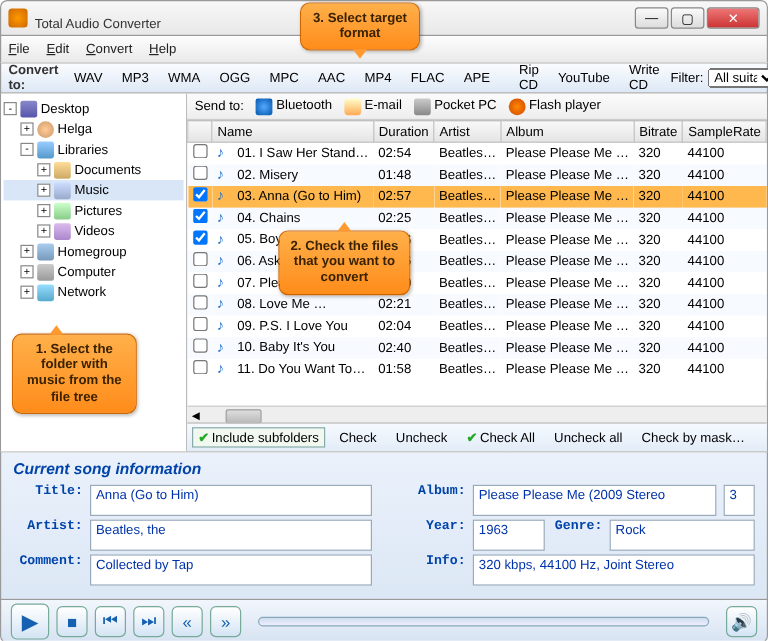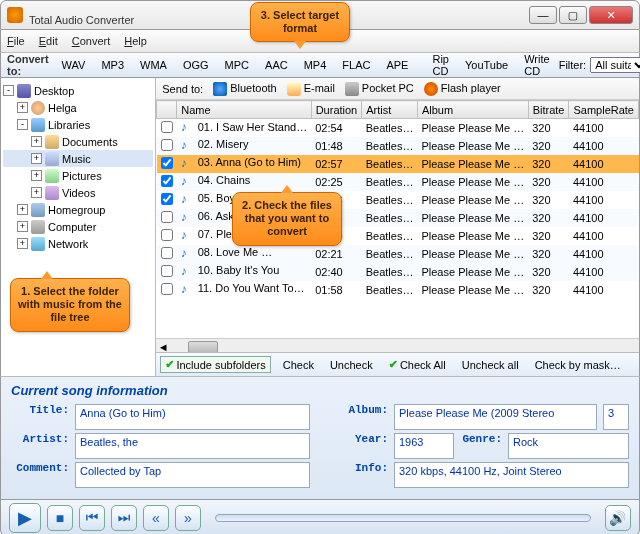--- a/index.html
+++ b/index.html
@@ -287,20 +287,29 @@
             </tr>
             <tr class="row alt">
               <td><input type="checkbox" class="chk" style=""></td>
               <td><span class="nico"></span>08. Love Me …</td>
               <td>02:21</td>
               <td>Beatles…</td>
               <td>Please Please Me …</td>
               <td>320</td>
               <td>44100</td>
             </tr>
+            <tr class="row">
+              <td><input type="checkbox" class="chk" style=""></td>
+              <td><span class="nico"></span>09. P.S. I Love You</td>
+              <td>02:04</td>
+              <td>Beatles…</td>
+              <td>Please Please Me …</td>
+              <td>320</td>
+              <td>44100</td>
+            </tr>
             <tr class="row alt">
               <td><input type="checkbox" class="chk" style=""></td>
               <td><span class="nico"></span>10. Baby It's You</td>
               <td>02:40</td>
               <td>Beatles…</td>
               <td>Please Please Me …</td>
               <td>320</td>
               <td>44100</td>
             </tr>
             <tr class="row">
@@ -377,15 +386,15 @@
   <div class="pb big">▶</div>
   <div class="pb">■</div>
   <div class="pb">⏮</div>
   <div class="pb">⏭</div>
   <div class="pb">«</div>
   <div class="pb">»</div>
   <div class="track"></div>
   <div class="pb">🔊</div>
 </div>
 
-<div class="callout c1" style="left:10px; top:278px; width:120px;">1. Select the folder with music from the file tree</div>
+<div class="callout c1" style="left:10px; top:278px; width:104px;">1. Select the folder with music from the file tree</div>
 <div class="callout c2" style="left:232px; top:192px; width:110px;">2. Check the files that you want to convert</div>
 <div class="callout c3" style="left:250px; top:2px; width:100px;">3. Select target format</div>
 
 </body></html>

